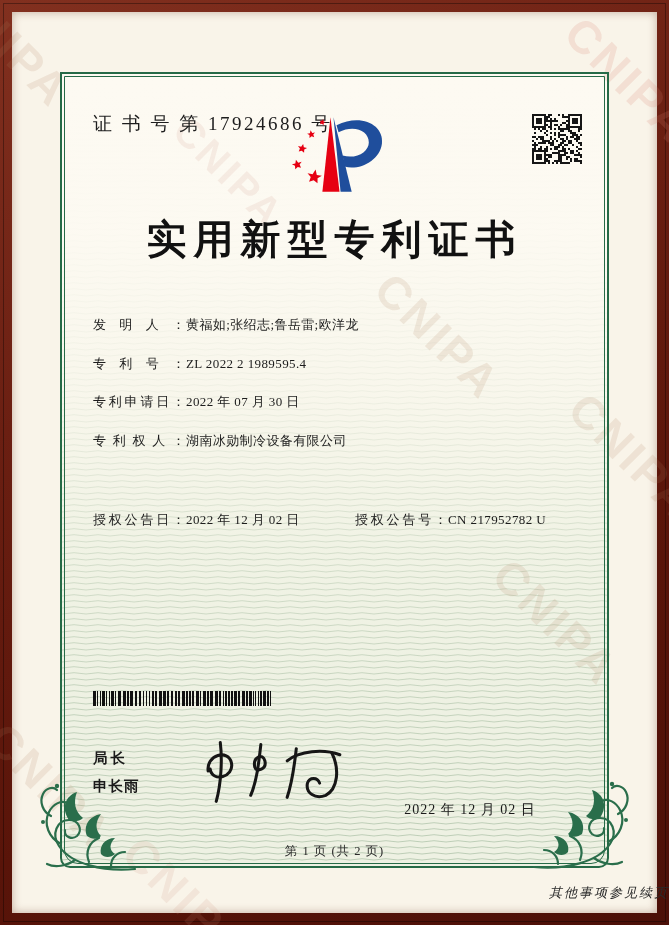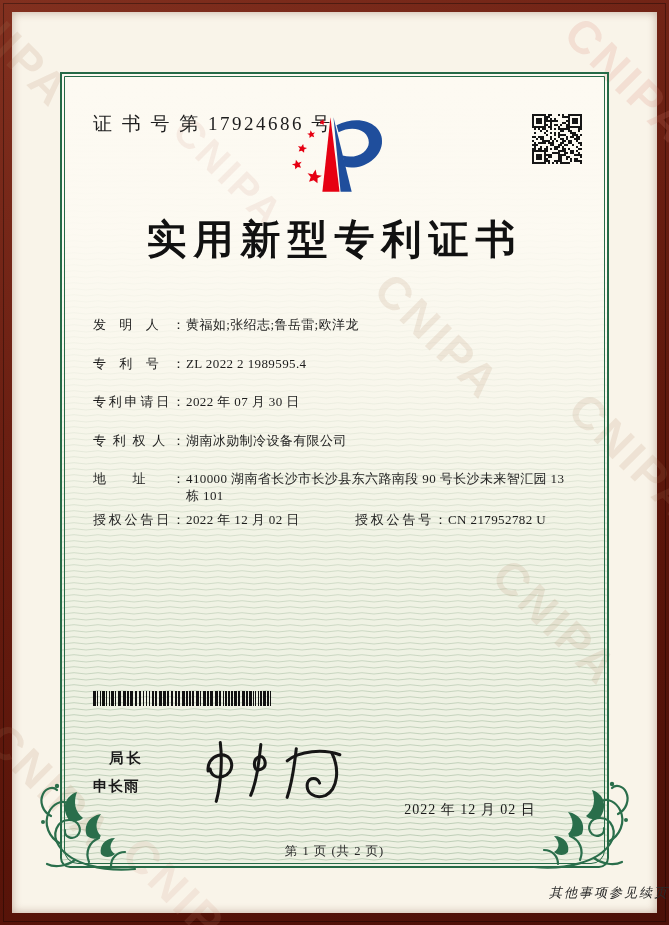--- a/index.html
+++ b/index.html
@@ -37,21 +37,21 @@
          font-size:40px;font-weight:900;letter-spacing:7px;color:#111;}
   .frow{position:absolute;left:93px;width:500px;display:flex;font-size:13px;line-height:17px;}
   .flabel{flex:none;width:92px;text-align:justify;text-align-last:justify;color:#1d1d1d;}
   .fvalue{margin-left:1px;color:#1d1d1d;letter-spacing:.4px;}
   .addr-value{width:382px;}
   .pair2{position:absolute;left:262px;top:0;display:flex;}
   .body-text{position:absolute;left:92px;top:534px;width:487px;font-size:13.5px;line-height:22.3px;
              text-align:justify;font-style:italic;color:#1e1e1e;}
   .body-text p{margin:0;text-indent:2em;letter-spacing:.4px;}
   .barcode{position:absolute;left:93px;top:691px;width:182px;height:15px;}
-  .sig-title{position:absolute;left:109px;top:749px;font-family:"Liberation Sans",sans-serif;
+  .sig-title{position:absolute;left:93px;top:749px;font-family:"Liberation Sans",sans-serif;
              font-weight:600;font-size:14.5px;letter-spacing:3px;color:#1a1a1a;}
   .sig-name{position:absolute;left:93px;top:777px;font-family:"Liberation Sans",sans-serif;
             font-weight:600;font-size:14.5px;letter-spacing:1px;color:#1a1a1a;}
   .signature{position:absolute;left:198px;top:736px;width:152px;height:74px;}
   .date-line{position:absolute;left:330px;top:801px;width:280px;text-align:center;
              font-size:14px;letter-spacing:1px;color:#1b1b1b;}
   .page-info{position:absolute;left:60px;top:843px;width:549px;text-align:center;
              font-size:12.5px;letter-spacing:1px;color:#2a2a2a;border-radius:8px;}
   .foot-note{position:absolute;left:0;top:884px;width:669px;text-align:right;font-style:italic;
              font-size:13px;letter-spacing:2px;color:#2a2a2a;}
@@ -597,24 +597,20 @@
       <span class="fvalue">ZL 2022 2 1989595.4</span>
     </div>
     <div class="frow" style="top:393px">
       <span class="flabel">专利申请日：</span>
       <span class="fvalue">2022 年 07 月 30 日</span>
     </div>
     <div class="frow" style="top:432px">
       <span class="flabel">专利权人：</span>
       <span class="fvalue">湖南冰勋制冷设备有限公司</span>
     </div>
-    <div class="frow" style="top:470px">
-      <span class="flabel">地址：</span>
-      <span class="fvalue addr-value">410000 湖南省长沙市长沙县东六路南段 90 号长沙未来智汇园 13 栋 101</span>
-    </div>
     <div class="frow" style="top:511px">
       <span class="flabel">授权公告日：</span>
       <span class="fvalue">2022 年 12 月 02 日</span>
       <span class="pair2">
         <span class="flabel">授权公告号：</span>
         <span class="fvalue">CN 217952782 U</span>
       </span>
     </div>
 
 

